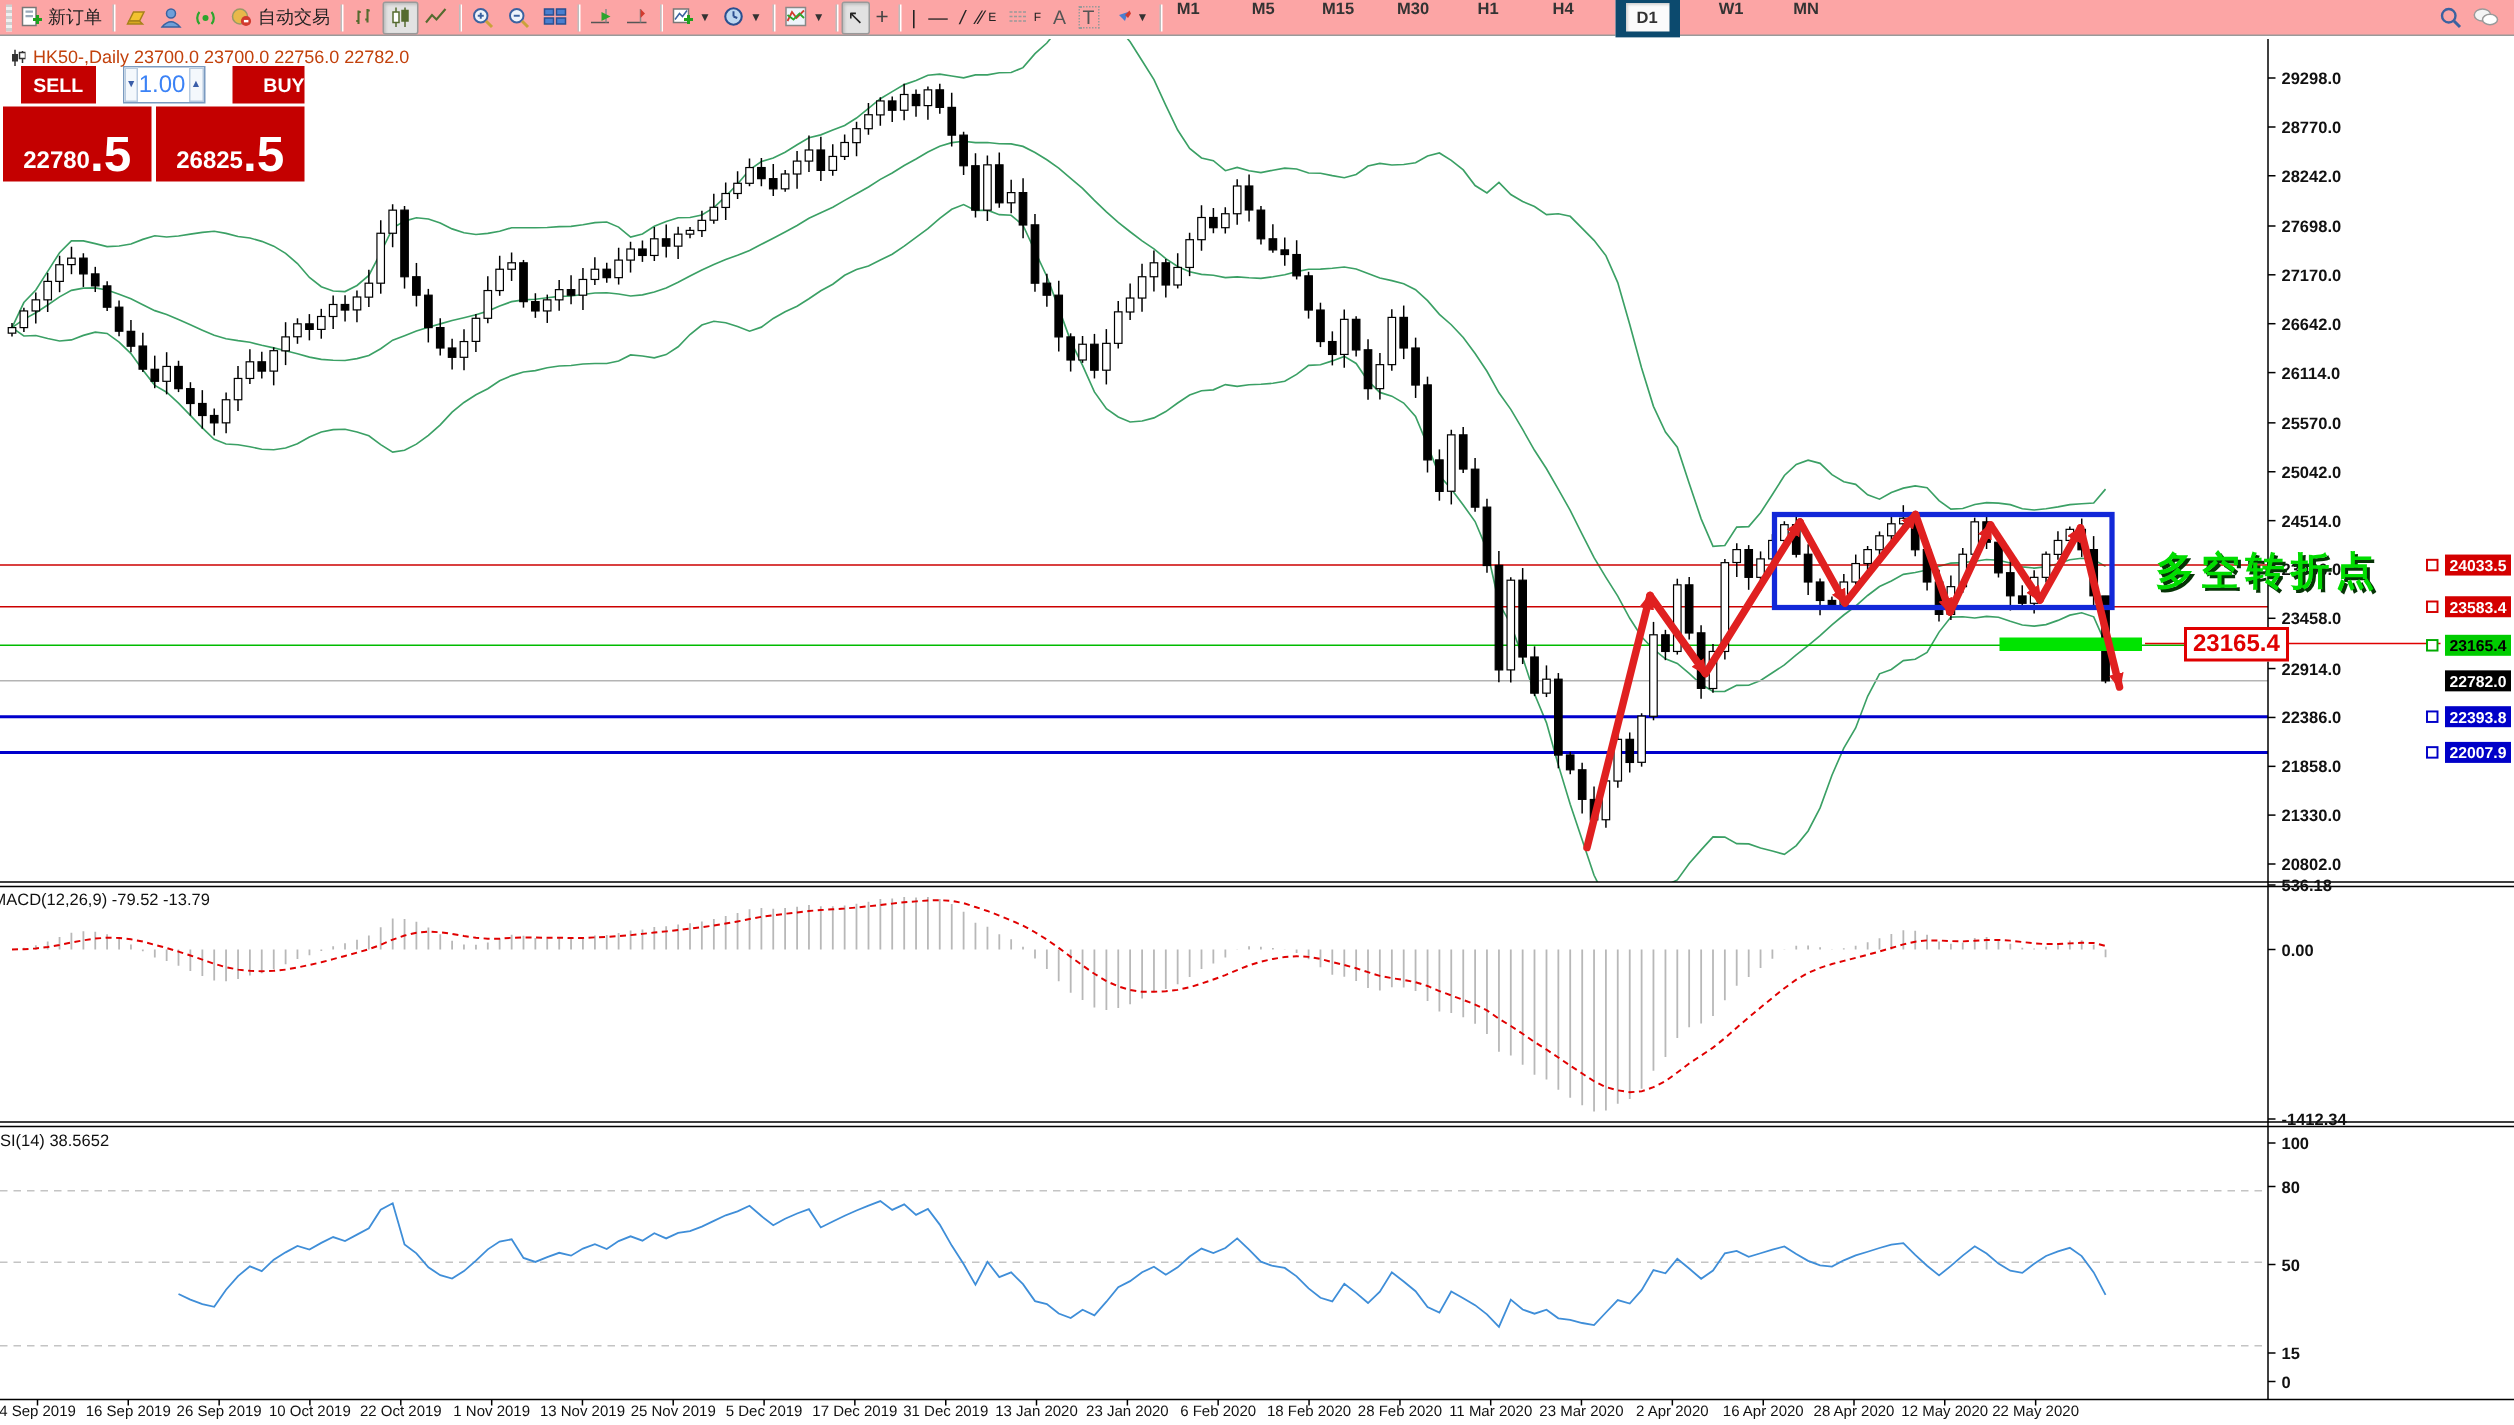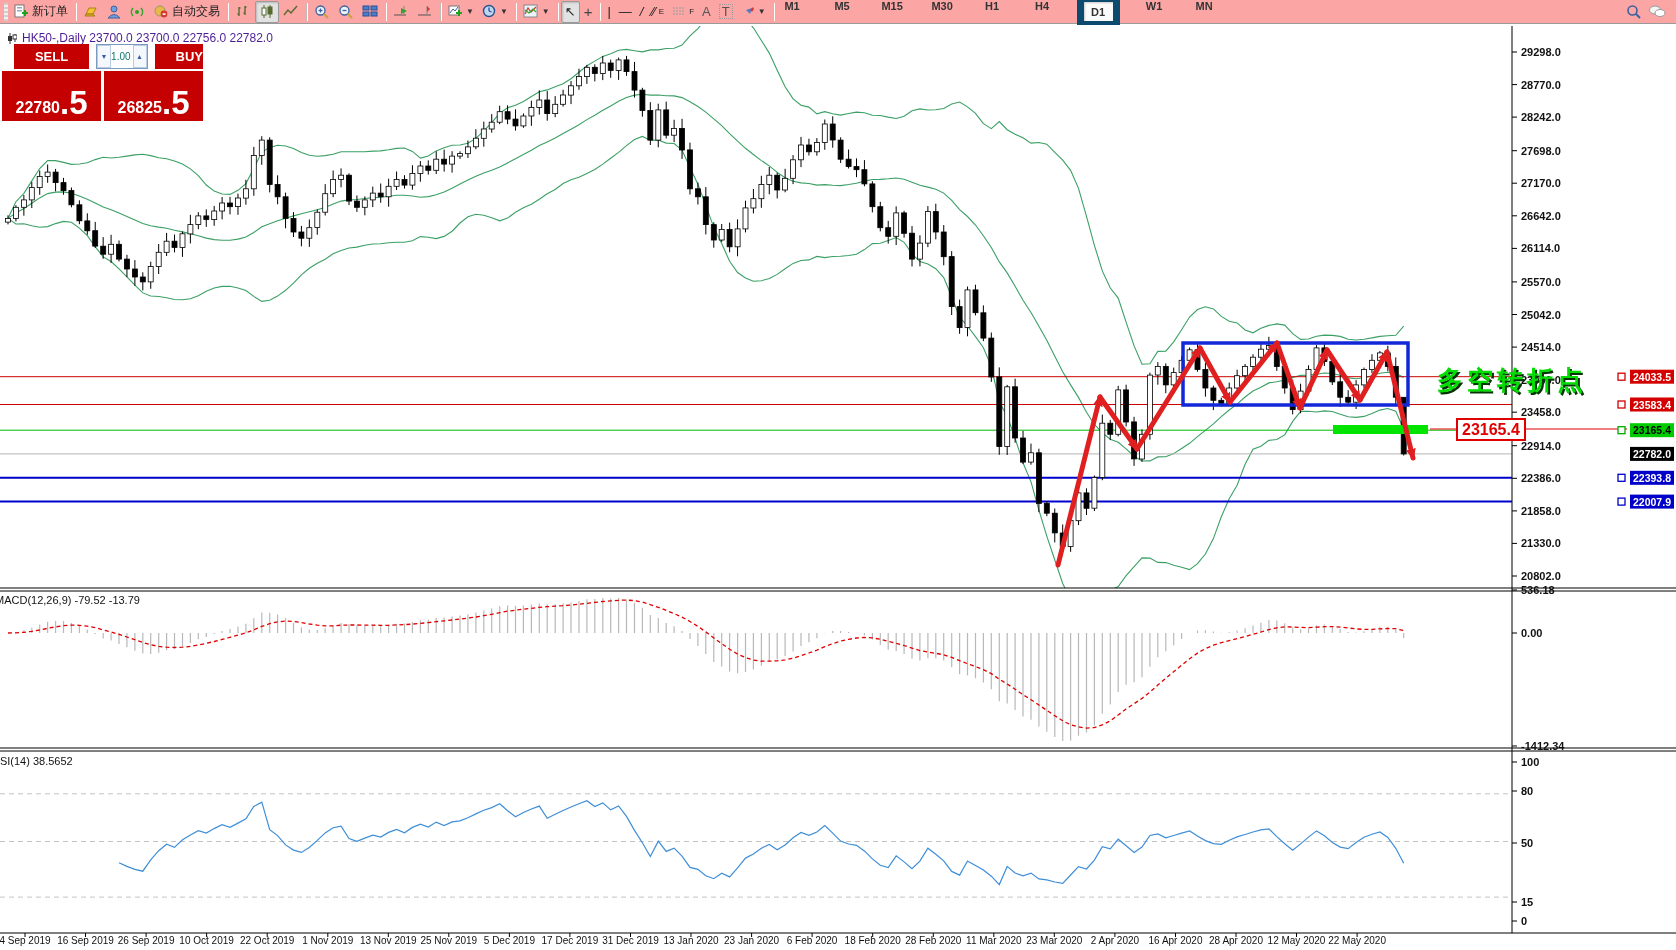--- a/index.html
+++ b/index.html
@@ -15,29 +15,29 @@
   .caret{font-size:8px;color:#333;}
   .tfbtn{height:19px;min-width:25px;text-align:center;font-size:11px;font-weight:bold;color:#333;
     border:1px solid transparent;display:flex;align-items:center;justify-content:center;padding:0 2px;}
   .tfbtn.active{background:#fbfbfb;border:7px solid #0c4a6e;box-shadow:inset 1px 1px 2px rgba(0,0,0,.2);}
   .glyph{font-size:13px;line-height:13px;}
   .right-icons{margin-left:auto;display:flex;align-items:center;gap:6px;padding-right:8px;}
   
   .chart-region{position:absolute;left:0;top:25px;width:1676px;height:925px;background:#fff;}
   svg text{font-family:"Liberation Sans",sans-serif;}
   
-  .symbol-bar{position:absolute;left:7px;top:6px;font-size:12px;color:#4c1d95;display:flex;gap:5px;align-items:center;}
+  .symbol-bar{position:absolute;left:7px;top:6px;font-size:12px;color:#c2410c;display:flex;gap:5px;align-items:center;}
   
   .ocp{position:absolute;left:2px;top:19px;width:201px;}
-  .ocp-row1{display:flex;height:25px;gap:7px;margin-left:12px;}
+  .ocp-row1{display:flex;height:25px;gap:18px;margin-left:12px;}
   .ocp-btn{background:#c40000;color:#fff;font-weight:bold;font-size:13px;display:flex;align-items:center;justify-content:center;}
   .ocp-sell{width:87px;} .ocp-buy{width:54px;flex:1;padding-left:21px;}
   .spinner{width:55px;background:#fff;border:1px solid #7a9ac0;display:flex;align-items:stretch;box-sizing:border-box;}
   .spin-btn{width:12px;display:flex;align-items:center;justify-content:center;font-size:7px;color:#3a5da8;border:1px solid #b8cbe0;background:#f4f8fc;}
-  .spin-val{flex:1;font-size:10px;display:flex;align-items:center;justify-content:flex-end;padding-right:2px;color:#0f766e;}
+  .spin-val{flex:1;font-size:16px;display:flex;align-items:center;justify-content:flex-end;padding-right:2px;color:#3b82f6;}
   .ocp-row2{display:flex;gap:3px;margin-top:2px;height:50px;}
   .price-block{background:#c40000;color:#fff;width:99px;display:flex;align-items:flex-end;justify-content:center;padding-bottom:3px;box-sizing:border-box;}
   .price-main{font-size:16px;font-weight:bold;line-height:20px;}
   .price-big{font-size:33px;font-weight:bold;line-height:30px;}
   
   .macd-label{position:absolute;left:-5px;top:569px;font-size:11px;color:#111;}
   .rsi-label{position:absolute;left:-8px;top:730px;font-size:11px;color:#111;}
   .turning-point{position:absolute;left:1437px;top:338px;font-size:26px;font-weight:bold;color:#00dd00;
     letter-spacing:4px;text-shadow:2px 2px 0 #063306;white-space:nowrap;}
   .level-callout{position:absolute;left:1456px;top:393px;border:2px solid #e00000;color:#e00000;background:#fff;

